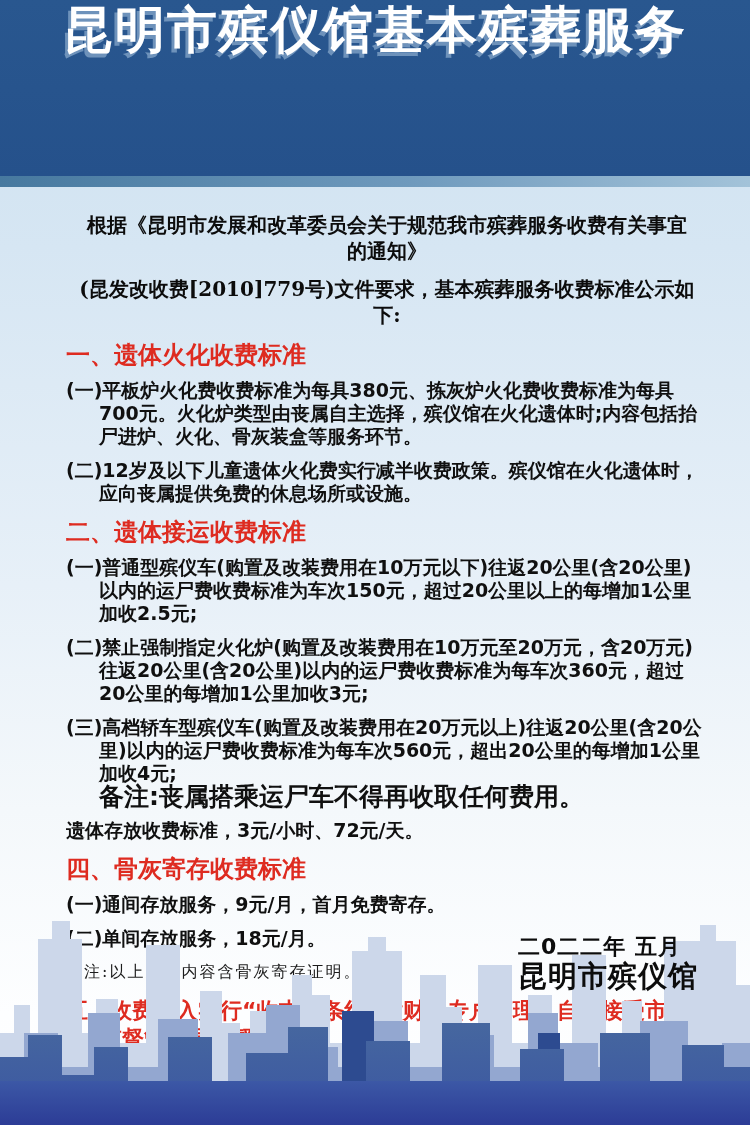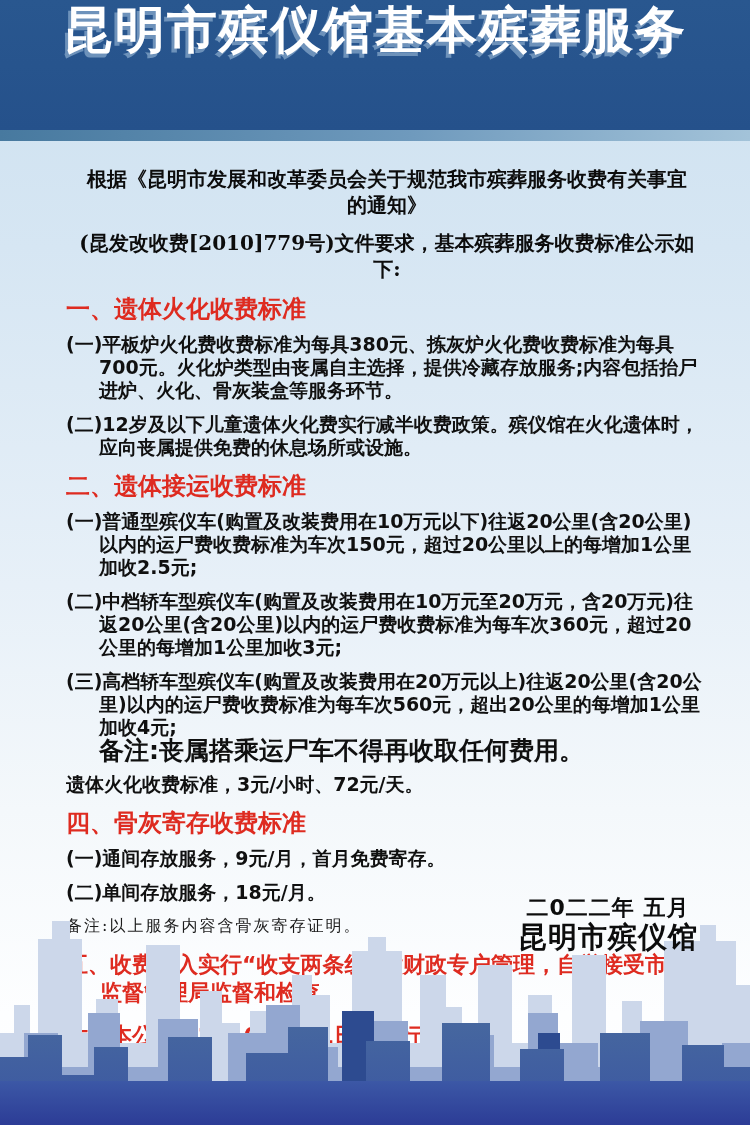--- a/index.html
+++ b/index.html
@@ -4,22 +4,22 @@
 <style>
   html,body{margin:0;padding:0;background:#fff;}
   .poster{
     position:relative;width:750px;height:1125px;overflow:hidden;
     font-family:"DejaVu Sans",sans-serif;
     background:linear-gradient(180deg,#cde1f0 0%,#d6e6f3 22%,#e7f0f8 52%,#f4f8fb 72%,#fdfeff 90%,#ffffff 100%);
   }
   
   .header{
     background:linear-gradient(180deg,#29578f 0%,#25518b 100%);
-    height:130px;text-align:center;color:#fff;
-    display:flex;flex-direction:column;justify-content:space-between;
+    height:176px;text-align:center;color:#fff;
+    display:flex;flex-direction:row;justify-content:center;
   }
   .title-line{
     font-size:50px;font-weight:bold;line-height:60px;letter-spacing:2px;
     text-shadow:-3px 4px 0 rgba(168,196,224,0.55);
   }
   .header-strip{height:11px;background:linear-gradient(90deg,#47799f 0%,#6f9abd 55%,#a3c3d9 100%);}
   
   .content{padding:13px 42px 0 66px;color:#101010;}
   .intro{
     font-family:"DejaVu Serif",serif;font-weight:bold;
@@ -41,51 +41,51 @@
   .kaiti-note{
     font-family:"DejaVu Serif",serif;font-weight:normal;
     font-size:16px;line-height:20px;letter-spacing:2px;margin:12px 0 0 0;color:#1c1c1c;
   }
   .red-item{
     color:#de2b20;font-size:22px;font-weight:bold;line-height:28px;
     margin:15px 0 0 0;padding-left:34px;text-indent:-34px;
   }
   
   .signature{
-    position:absolute;right:52px;top:894px;z-index:3;text-align:center;color:#0c0c0c;
+    position:absolute;right:52px;top:933px;z-index:3;color:#0c0c0c;
   }
   .sig-date{font-size:22px;font-weight:bold;line-height:28px;letter-spacing:1px;}
   .sig-org{font-size:29px;font-weight:bold;line-height:36px;letter-spacing:1px;font-family:Liberation Mono, monospace;}
   .skyline{position:absolute;left:0;bottom:0;width:750px;height:210px;z-index:1;display:block;}
 </style>
 </head>
 <body>
 
 <div class="poster">
 
   <div class="header">
     <div class="title-line">昆明市殡仪馆基本殡葬服务</div>
   </div>
   <div class="header-strip"></div>
 
   <div class="content">
     <p class="intro">根据《昆明市发展和改革委员会关于规范我市殡葬服务收费有关事宜的通知》</p>
     <p class="intro">(昆发改收费[2010]779号)文件要求，基本殡葬服务收费标准公示如下:</p>
 
     <div class="sec-heading">一、遗体火化收费标准</div>
-    <p class="para">(一)平板炉火化费收费标准为每具380元、拣灰炉火化费收费标准为每具700元。火化炉类型由丧属自主选择，提供冷藏存放服务;内容包括抬尸进炉、火化、骨灰装盒等服务环节。</p>
+    <p class="para">(一)平板炉火化费收费标准为每具380元、拣灰炉火化费收费标准为每具700元。火化炉类型由丧属自主选择，殡仪馆在火化遗体时;内容包括抬尸进炉、火化、骨灰装盒等服务环节。</p>
     <p class="para">(二)12岁及以下儿童遗体火化费实行减半收费政策。殡仪馆在火化遗体时，应向丧属提供免费的休息场所或设施。</p>
 
     <div class="sec-heading">二、遗体接运收费标准</div>
     <p class="para">(一)普通型殡仪车(购置及改装费用在10万元以下)往返20公里(含20公里)以内的运尸费收费标准为车次150元，超过20公里以上的每增加1公里加收2.5元;</p>
-    <p class="para">(二)中档轿车型殡仪车(购置及改装费用在10万元至20万元，含20万元)往返20公里(含20公里)以内的运尸费收费标准为每车次360元，超过20公里的每增加1公里加收3元;</p>
+    <p class="para">(二)禁止强制指定火化炉(购置及改装费用在10万元至20万元，含20万元)往返20公里(含20公里)以内的运尸费收费标准为每车次360元，超过20公里的每增加1公里加收3元;</p>
     <p class="para">(三)高档轿车型殡仪车(购置及改装费用在20万元以上)往返20公里(含20公里)以内的运尸费收费标准为每车次560元，超出20公里的每增加1公里加收4元;</p>
     <p class="para-note">备注:丧属搭乘运尸车不得再收取任何费用。</p>
 
-    <p class="para para-plain">遗体火化收费标准，3元/小时、72元/天。</p>
+    <p class="para para-plain">遗体存放收费标准，3元/小时、72元/天。</p>
 
     <div class="sec-heading">四、骨灰寄存收费标准</div>
     <p class="para">(一)通间存放服务，9元/月，首月免费寄存。</p>
     <p class="para">(二)单间存放服务，18元/月。</p>
     <p class="kaiti-note">备注:以上服务内容含骨灰寄存证明。</p>
 
     <p class="red-item">五、收费收入实行“收支两条线”缴财政专户管理，自觉接受市场监督管理局监督和检查。</p>
     <p class="red-item">六、本公示自2010年6月1日起执行。</p>
   </div>
 

